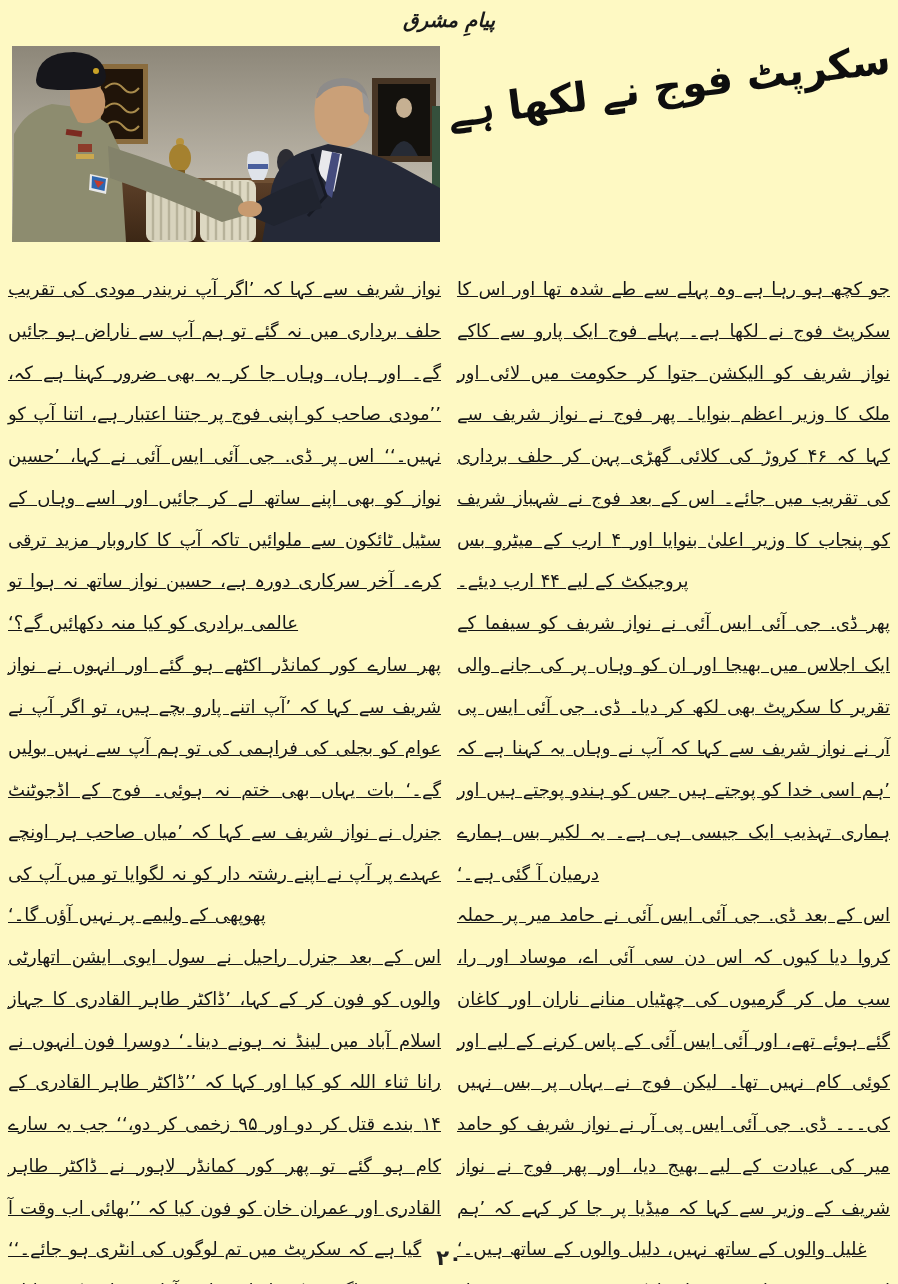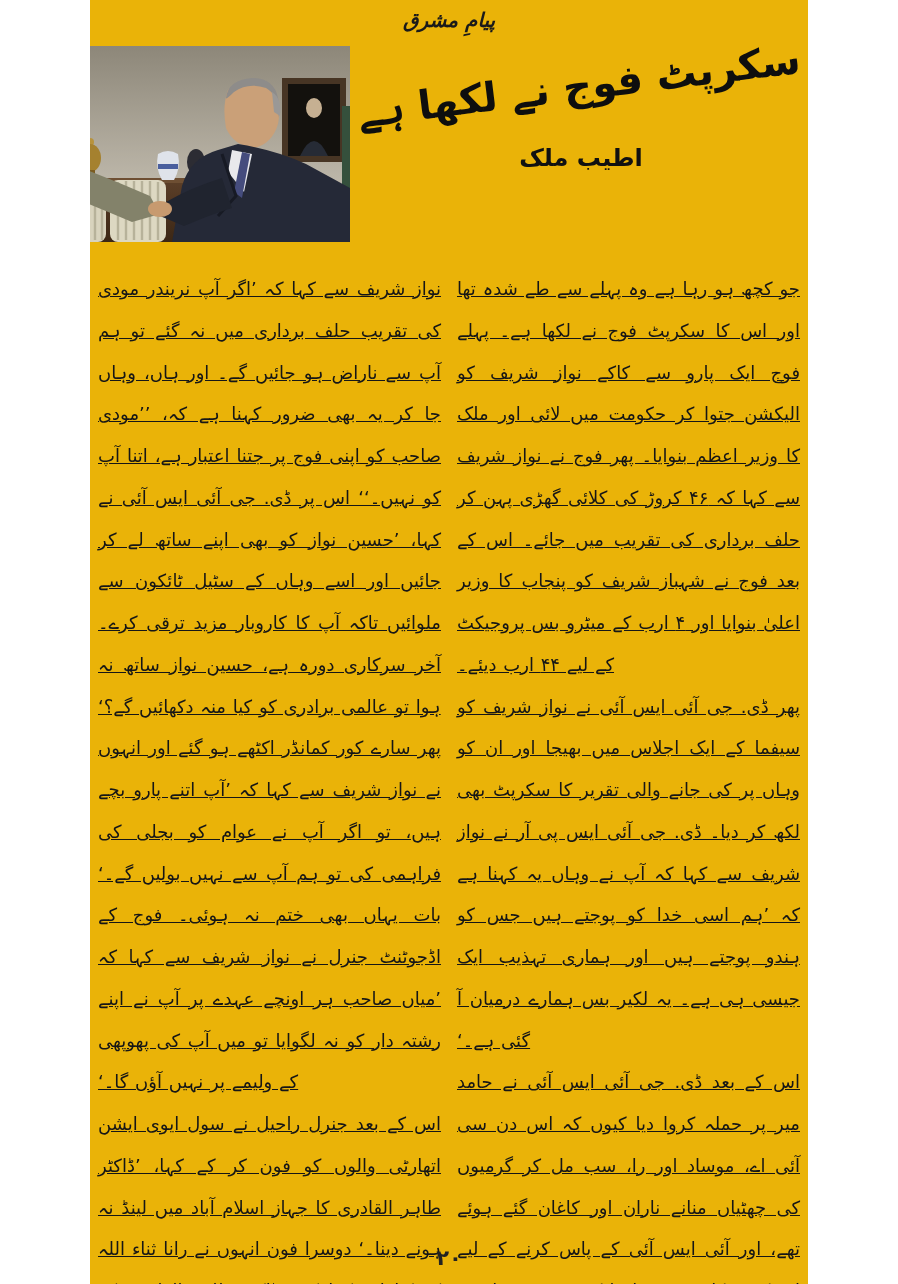--- a/index.html
+++ b/index.html
@@ -1,20 +1,20 @@
 <!DOCTYPE html>
 <html lang="ur" dir="rtl"><head>
 <meta charset="utf-8">
 <style>
   * { margin:0; padding:0; box-sizing:border-box; }
   html,body { background:#ffffff; }
   .page {
     position:relative;
-    width:718px; height:1284px;
-    background:#eab308;
+    width:898px; height:1284px;
+    background:#fef9c3;
     font-family:"DejaVu Sans", sans-serif;
     direction:rtl;
     overflow:hidden;
     margin:0 auto;
     color:#141414;
   }
   .masthead {
     text-align:center;
     padding-top:8px;
     height:44px;
@@ -89,21 +89,20 @@
 <div class="page">
 
   <div class="masthead">
     <span>پیامِ مشرق</span>
   </div>
 
   <div class="top-row">
 
     <div class="title-block">
       <h1 class="article-title">سکرپٹ فوج نے لکھا ہے</h1>
-      <div class="article-author">اطیب ملک</div>
     </div>
 
     <div class="photo-frame">
       <svg viewBox="0 0 428 196" width="428" height="196" preserveAspectRatio="none" aria-hidden="true">
         <defs>
           <linearGradient id="wall" x1="0" y1="0" x2="0" y2="1">
             <stop offset="0" stop-color="#8d8779"></stop>
             <stop offset="1" stop-color="#d2ccbf"></stop>
           </linearGradient>
           <linearGradient id="wood" x1="0" y1="0" x2="0" y2="1">

